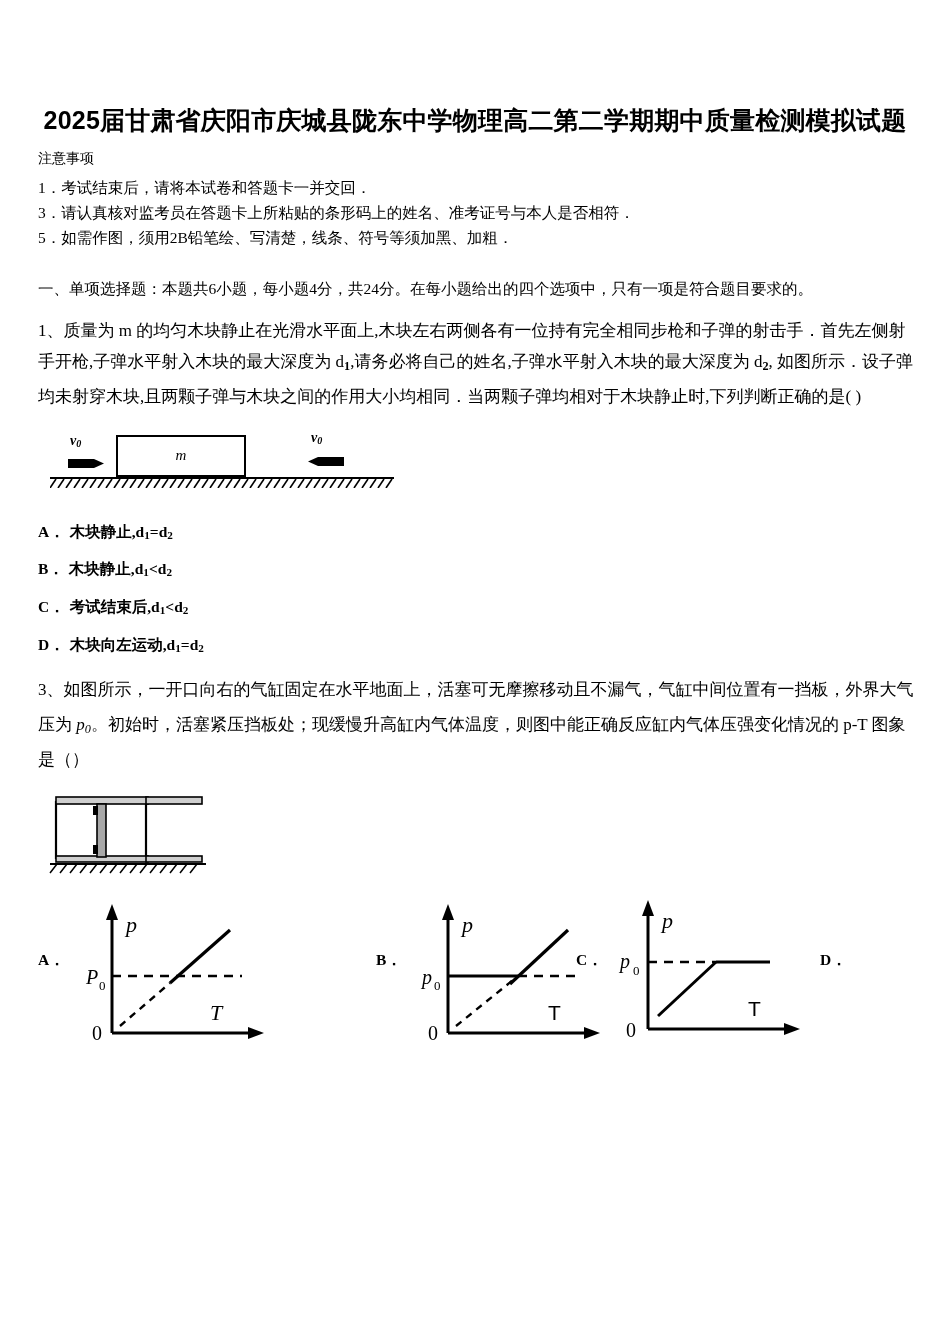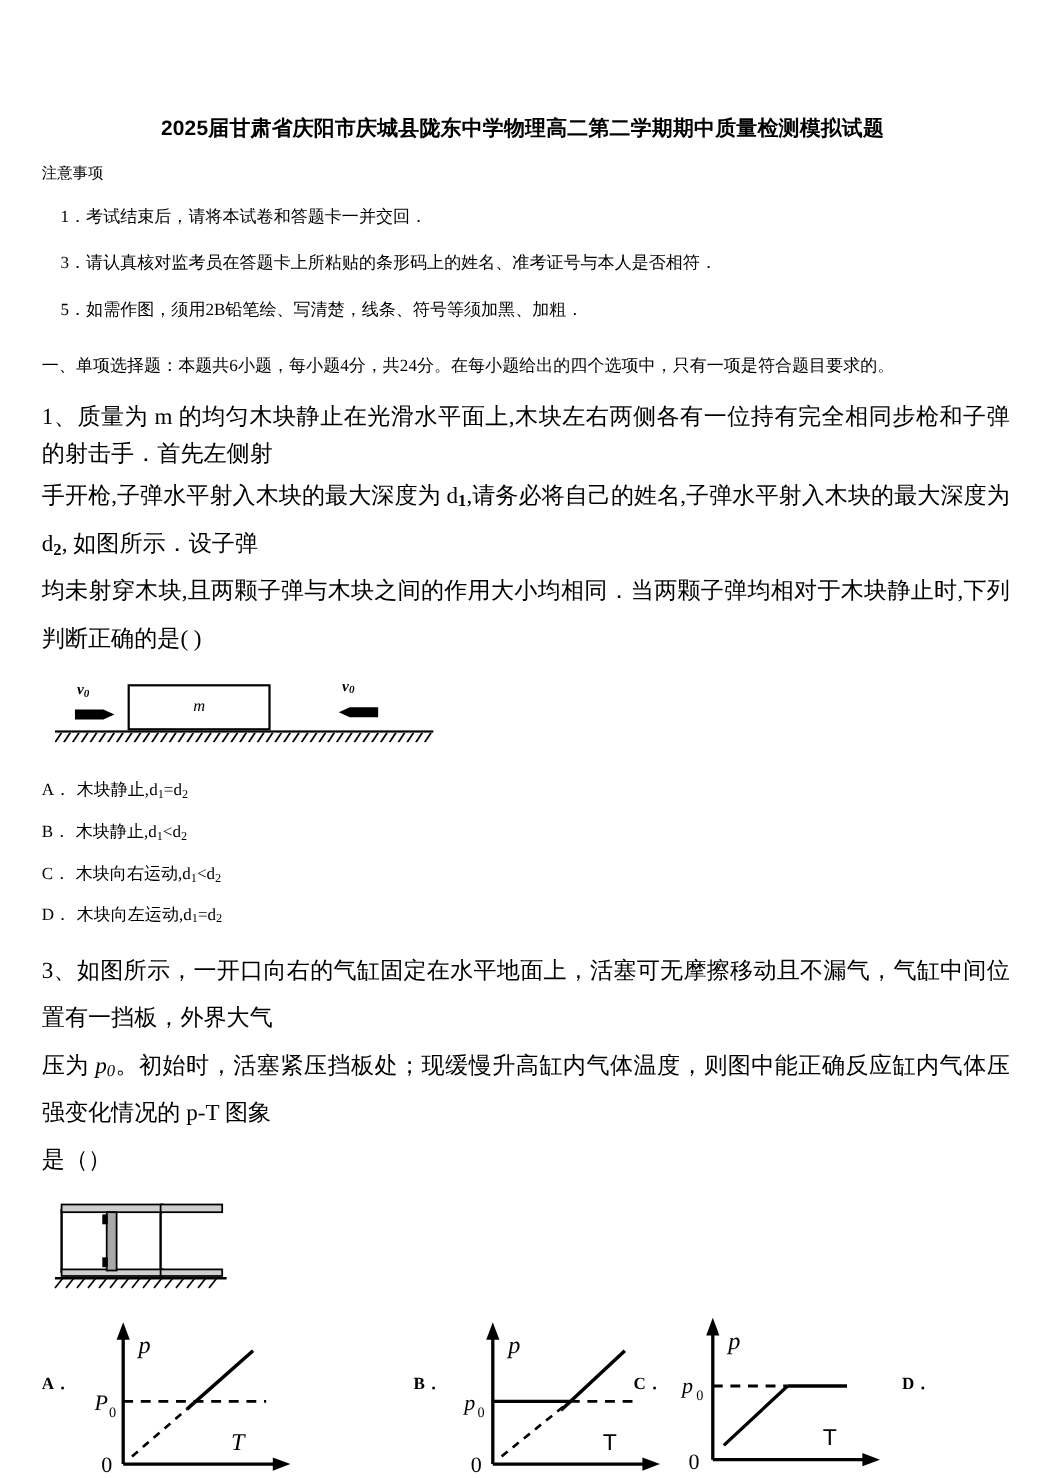--- a/index.html
+++ b/index.html
@@ -21,67 +21,67 @@
     height: 1344px;
     padding: 0;
     box-sizing: border-box;
   }
   .doc-title {
     position: absolute;
     top: 104px;
     left: 0;
     width: 950px;
     text-align: center;
-    font-size: 19px;
+    font-size: 25px;
     font-weight: bold;
     letter-spacing: 0.2px;
     font-family: "Liberation Sans", "DejaVu Sans", sans-serif;
     white-space: nowrap;
   }
   .content {
     position: absolute;
     top: 150px;
     left: 38px;
     width: 880px;
   }
   .notice-head {
     font-size: 14px;
     font-weight: normal;
     margin: 0 0 7px 0;
     line-height: 1.3;
   }
   .notice-item {
     font-size: 15.5px;
     line-height: 1.62;
-    margin: 17px;
+    margin: 0;
     text-align: justify;
     text-justify: inter-ideograph;
   }
   .section-head {
     font-size: 15.5px;
     line-height: 1.6;
     margin: 26px 0 16px 0;
     text-align: justify;
     text-justify: inter-ideograph;
   }
   .q-text {
-    font-size: 21px;
+    font-size: 17px;
     line-height: 2.05;
     margin: 0;
     text-align: justify;
     text-justify: inter-ideograph;
   }
   .q-text.first {
     line-height: 1.62;
   }
   .opt {
     font-size: 15.5px;
     line-height: 1.1;
     margin: 0 0 19px 0;
-    font-weight: normal;
+    font-weight: bold;
   }
   .opt .optlabel {
     font-family: "Liberation Serif", serif;
     margin-right: 5px;
   }
   sub {
     font-size: 0.72em;
     vertical-align: -0.22em;
   }
   .it { font-style: italic; }
@@ -265,21 +265,21 @@
             <line x1="336" y1="9" x2="342" y2="0"></line>
           </g>
         </svg>
       </div>
     </div>
 
     <div style="height:18px"></div>
 
     <div class="opt"><span class="optlabel">A．</span><span>木块静止,d</span><sub>1</sub><span>=</span><span>d</span><sub>2</sub></div>
     <div class="opt"><span class="optlabel">B．</span><span>木块静止,d</span><sub>1</sub><span>&lt;</span><span>d</span><sub>2</sub></div>
-    <div class="opt"><span class="optlabel">C．</span><span>木块向右运动,d</span><sub>1</sub><span>&lt;</span><span>d</span><sub>2</sub></div>
+    <div class="opt"><span class="optlabel">C．</span><span>考试结束后,d</span><sub>1</sub><span>&lt;</span><span>d</span><sub>2</sub></div>
     <div class="opt"><span class="optlabel">D．</span><span>木块向左运动,d</span><sub>1</sub><span>=</span><span>d</span><sub>2</sub></div>
 
     <div class="q-text">3、如图所示，一开口向右的气缸固定在水平地面上，活塞可无摩擦移动且不漏气，气缸中间位置有一挡板，外界大气</div>
     <div class="q-text"><span>压为 </span><span class="it"><span>p</span><sub>0</sub></span><span>。初始时，活塞紧压挡板处；现缓慢升高缸内气体温度，则图中能正确反应缸内气体压强变化情况的 p‑T 图象</span></div>
     <div class="q-text">是（）</div>
 
     <div class="fig-cyl">
       <svg width="180" height="92" viewBox="0 0 180 92">
 
         <rect x="8" y="14" width="90" height="56" fill="none" stroke="#000" stroke-width="2.2"></rect>

